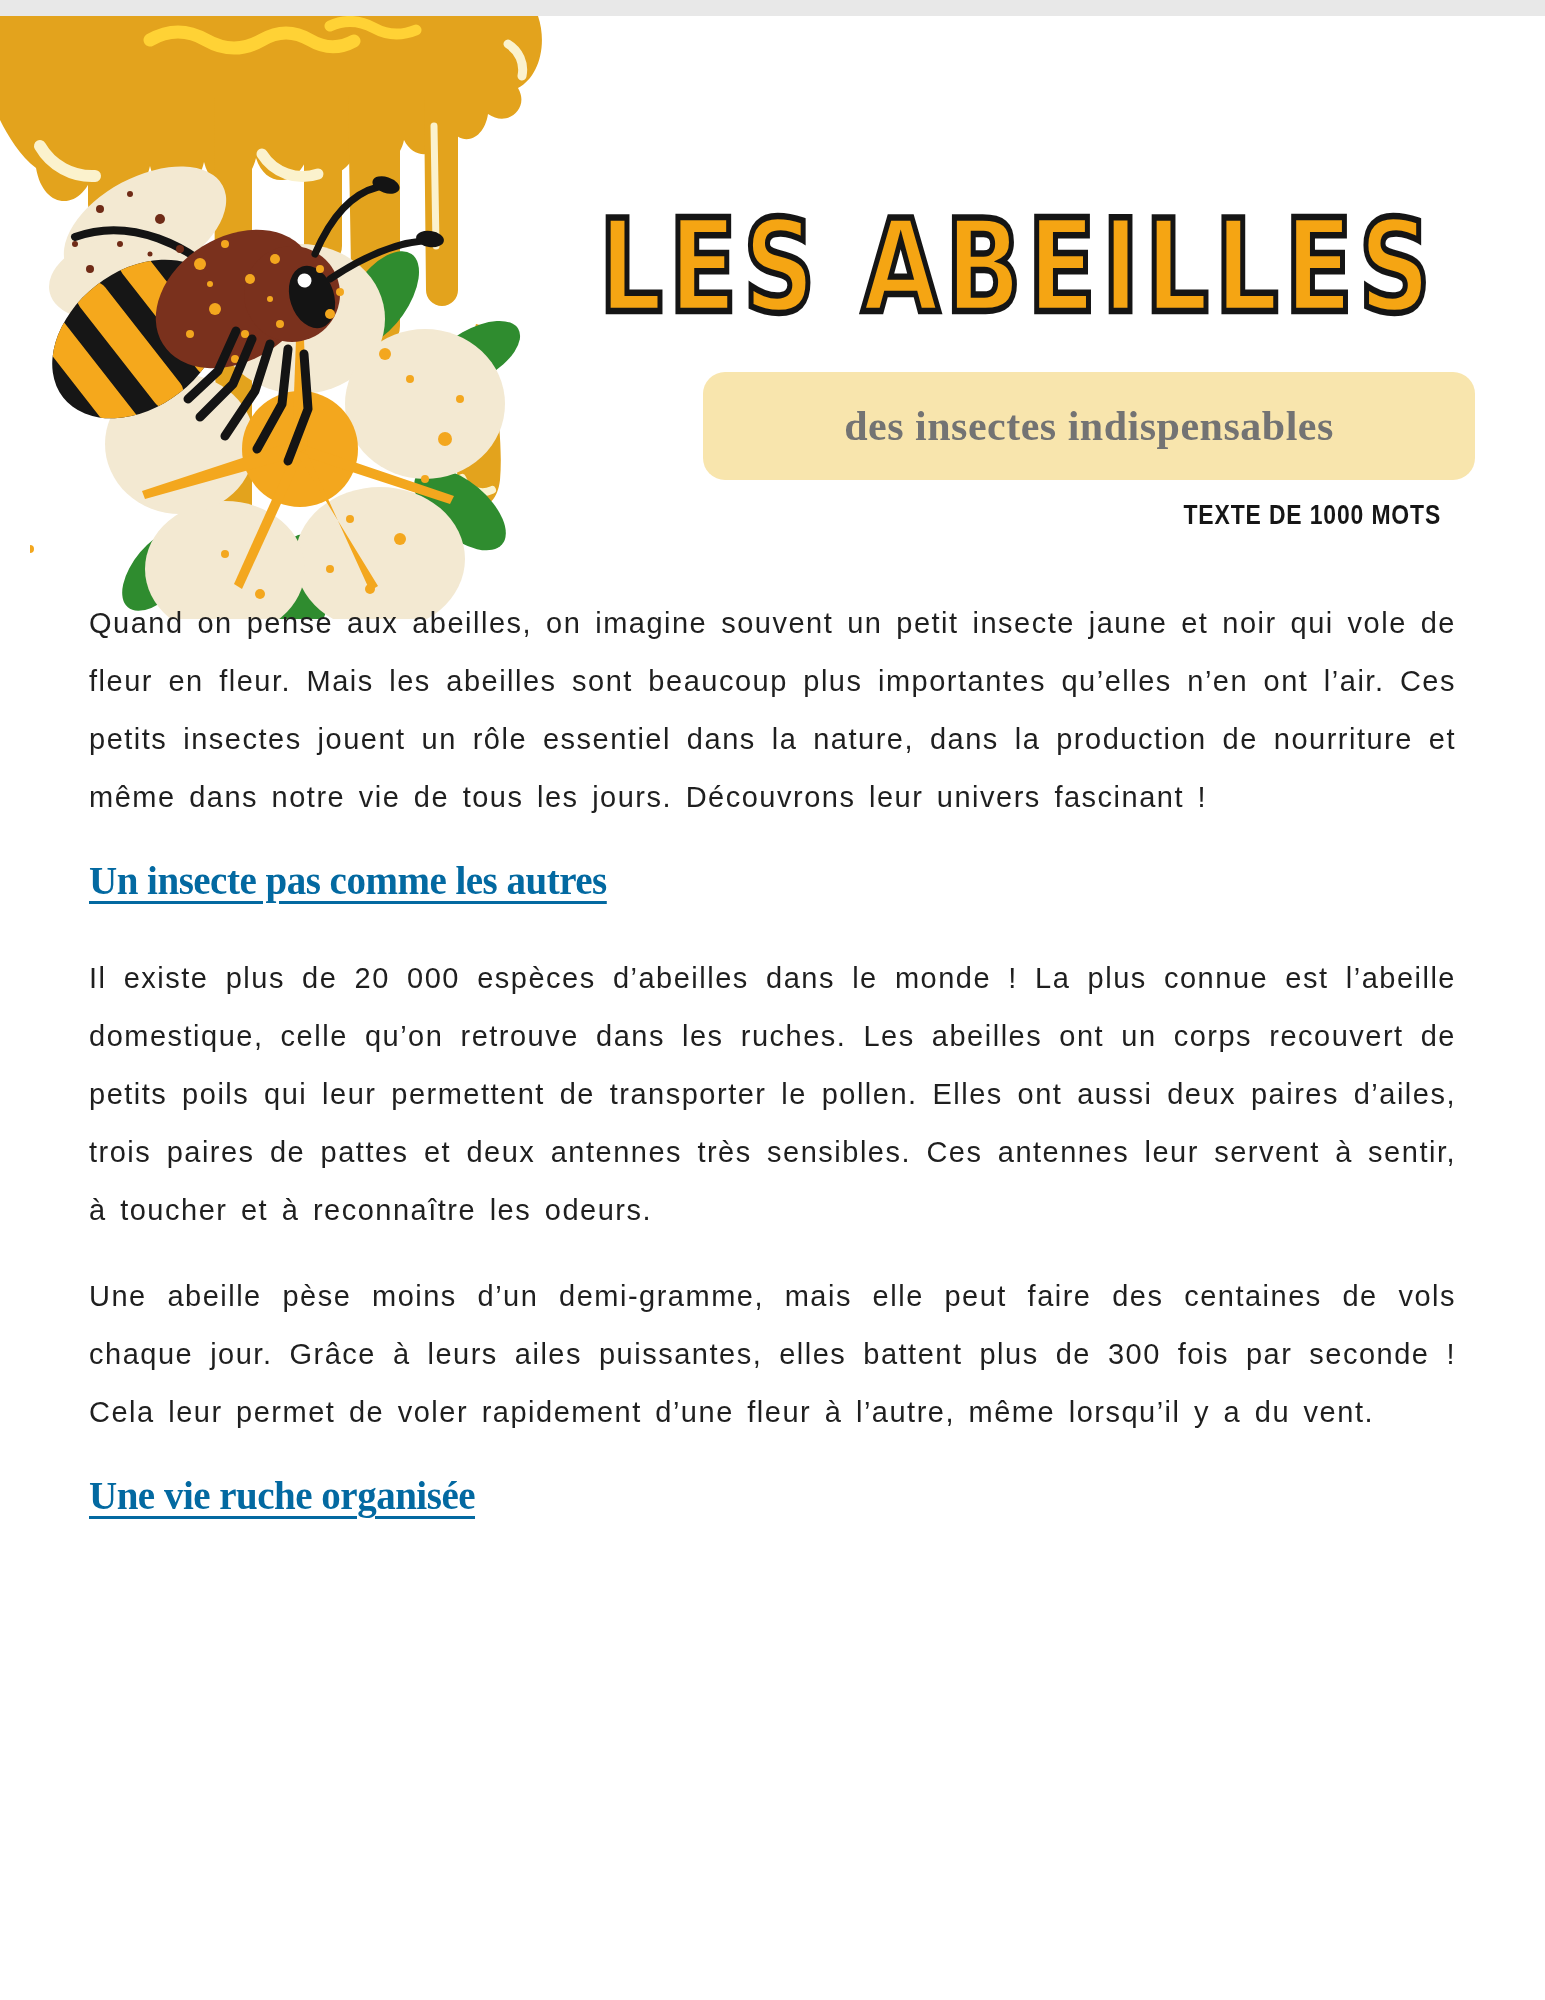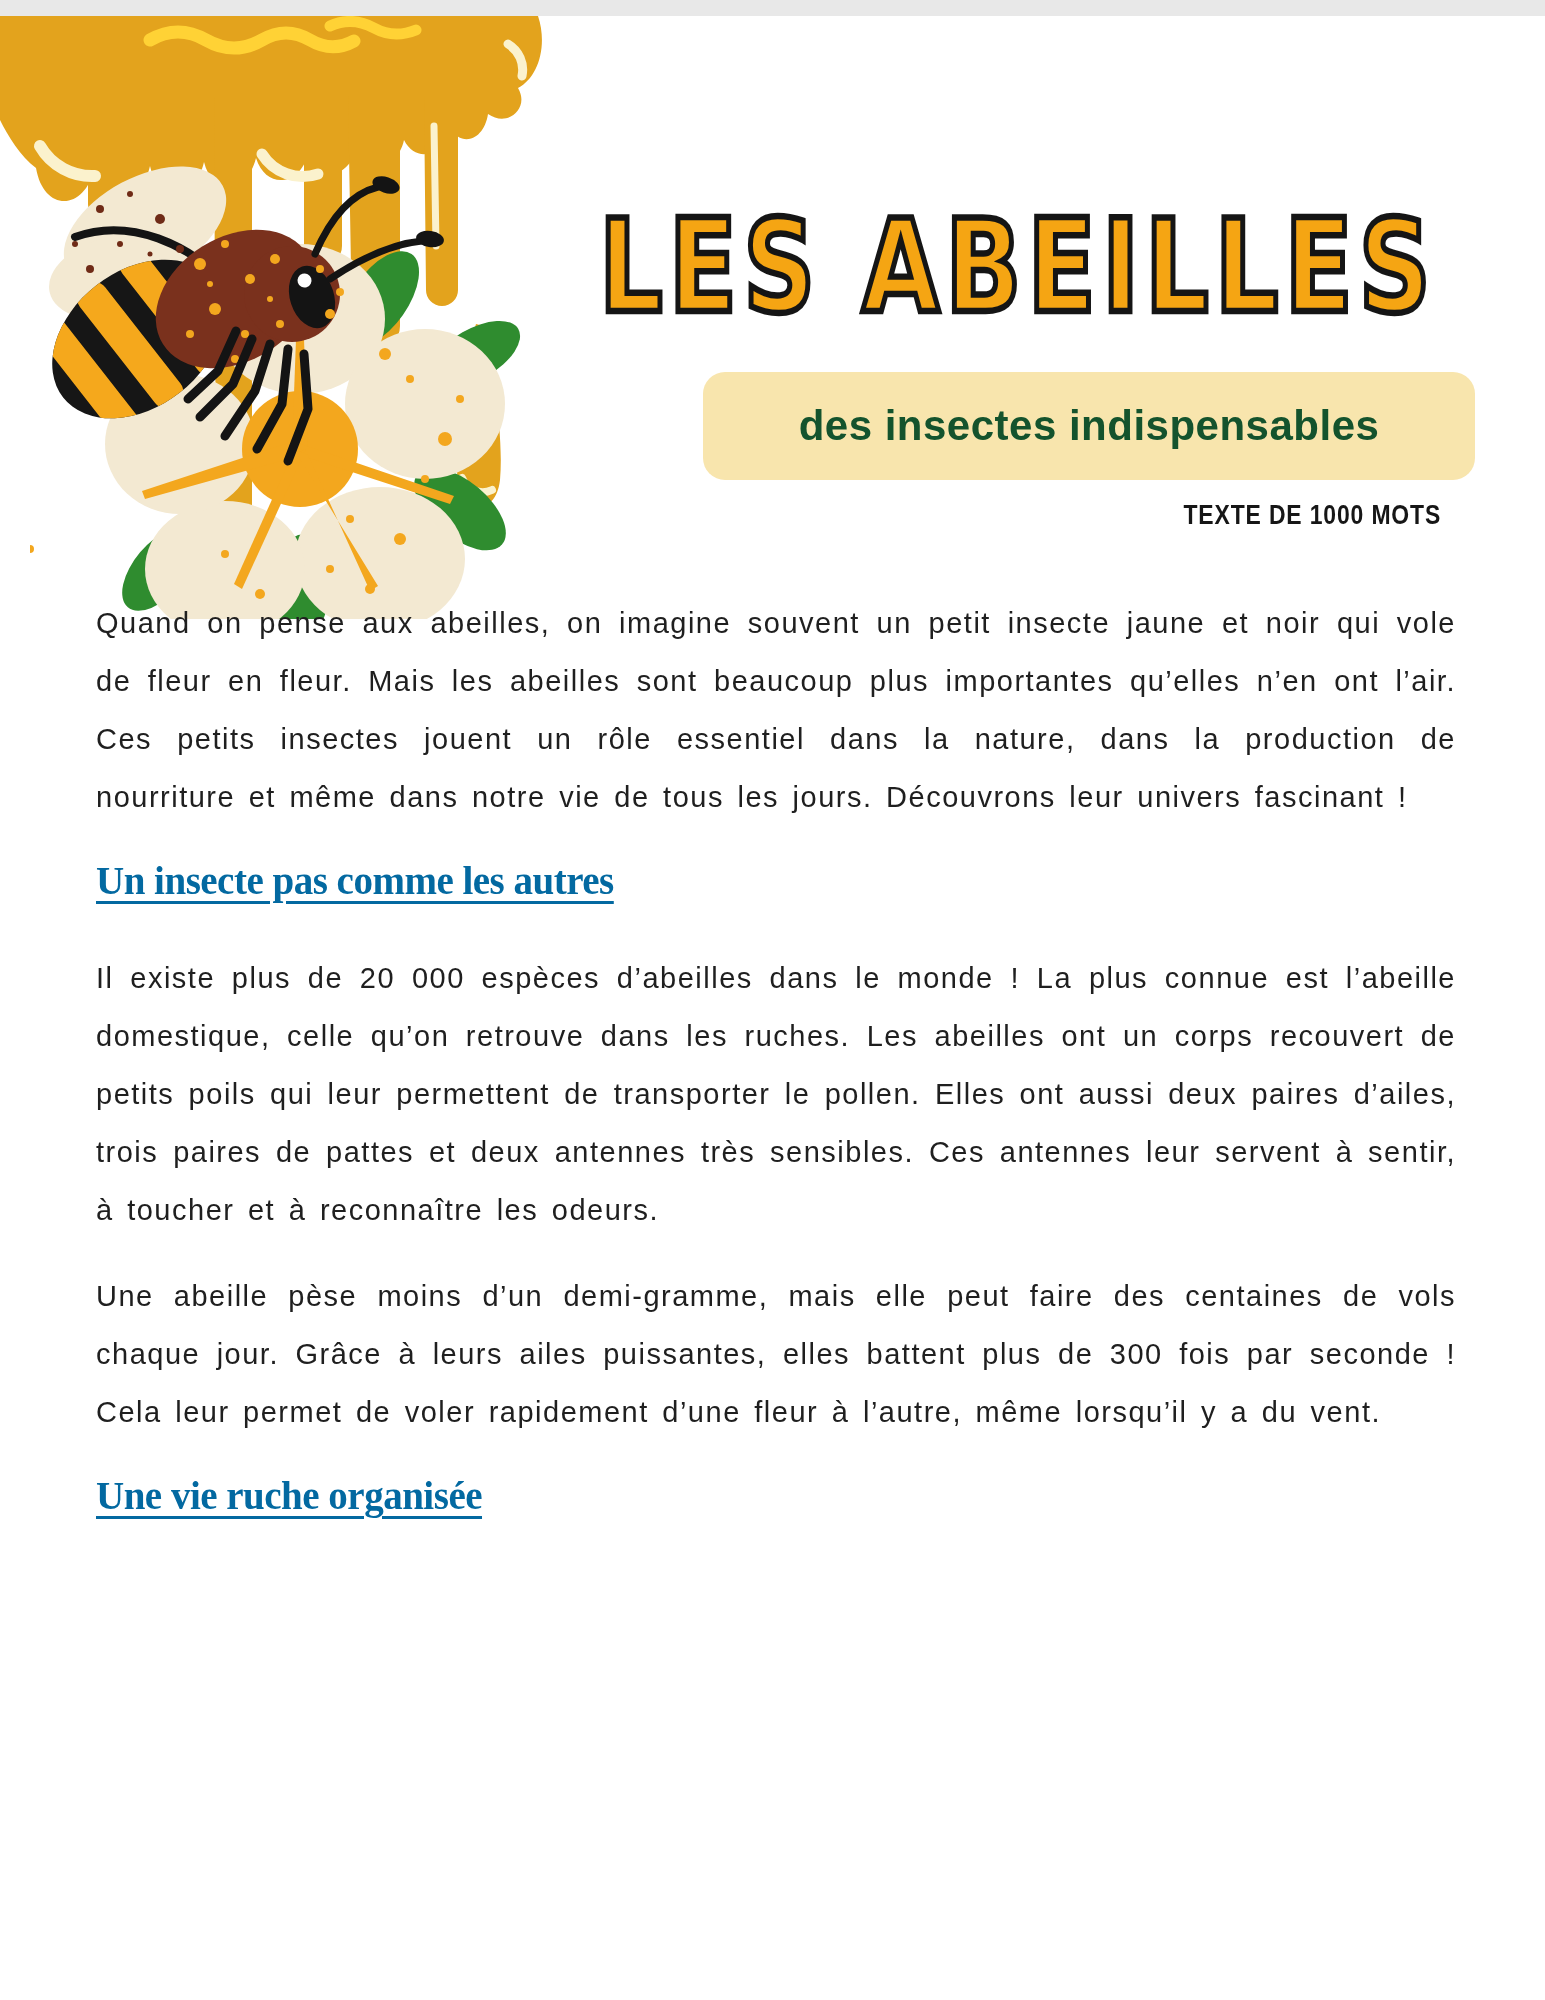--- a/index.html
+++ b/index.html
@@ -21,35 +21,35 @@
     -webkit-text-stroke:5px #151515;
     transform:scaleY(1.28);transform-origin:center top;
     white-space:nowrap;
   }
   .subtitle-box{
     position:absolute;left:703px;top:356px;width:772px;height:108px;
     background:#F8E5AD;border-radius:22px;
     display:flex;align-items:center;justify-content:center;
   }
   .subtitle-box span{
-    font-family:Liberation Sans, sans-serif;
-    font-weight:bold;font-size:42px;letter-spacing:0.5px;color:#14532d;
+    font-family:Liberation Serif, serif;
+    font-weight:bold;font-size:42px;letter-spacing:0.5px;color:#737373;
     white-space:nowrap;
     text-align:center;
   }
   .tagline{
     position:absolute;right:104px;top:484px;
     font-family:"Liberation Sans",sans-serif;
     font-weight:bold;font-size:27px;letter-spacing:1px;color:#161616;
     transform:scaleX(0.85);transform-origin:right center;
     white-space:nowrap;
   }
   
   .content{
-    position:absolute;left:96px;right:89px;top:578px;
+    position:absolute;left:89px;right:89px;top:578px;
   }
   .content p{
     margin:0;
     font-size:29px;line-height:58px;
     letter-spacing:1.5px;word-spacing:4px;
     text-align:justify;
   }
   .content p + p{margin-top:28px;}
   .content h2{
     margin:28px 0 42px 0;

